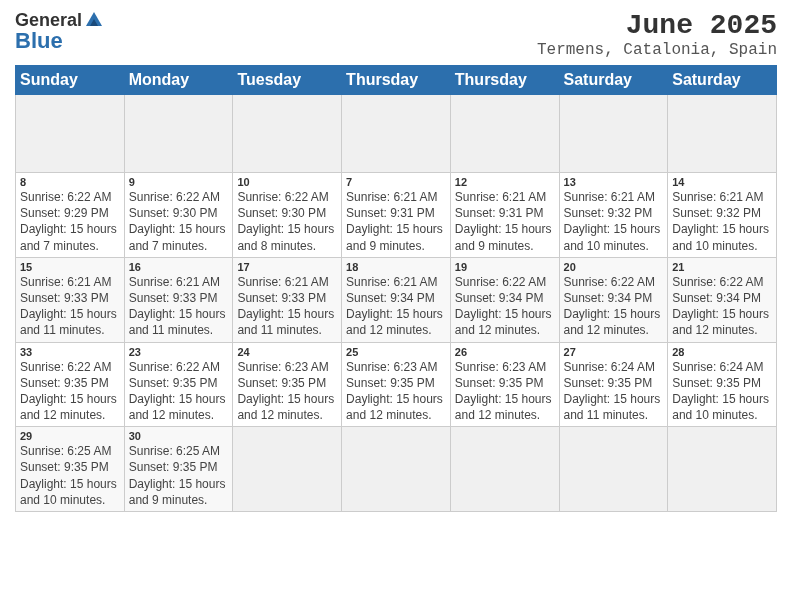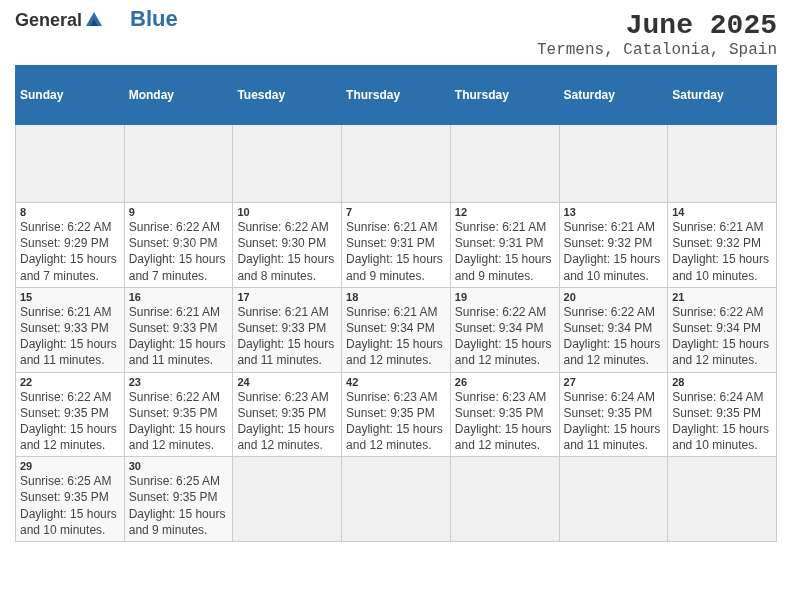--- a/index.html
+++ b/index.html
@@ -30,23 +30,23 @@
       font-family: Liberation Mono, monospace;
     }
     .calendar-table {
       width: 100%;
       border-collapse: collapse;
       table-layout: fixed;
     }
     .calendar-table th {
       background-color: #2c6fad;
       color: #fff;
-      font-size: 12px;
+      font-size: 16px;
       font-weight: bold;
-      padding: 22px 4px;
+      padding: 5px 4px;
       text-align: left;
       border: 1px solid #2c6fad;
     }
     .calendar-table td {
       vertical-align: top;
       border: 1px solid #ccc;
       padding: 3px 4px;
       font-size: 9px;
       color: #333;
       height: 78px;
@@ -73,21 +73,21 @@
     .empty-cell {
       background: #f0f0f0 !important;
     }
   </style>
 </head>
 <body>
 
 <div class="page">
   <div class="header">
     <div class="logo">
-      <div style="display:flex;flex-direction:row;align-items:flex-start;line-height:1.1;gap:26px;">
+      <div style="display:flex;flex-direction:column;align-items:flex-start;line-height:1.1;">
         <div style="display:flex;align-items:center;">
           <span style="font-size:18px;font-weight:bold;color:#333;">General</span>
           <svg width="20" height="20" viewBox="0 0 20 20" style="margin-left:2px;margin-bottom:2px;">
             <polygon points="2,16 10,2 18,16" fill="#2c6fad"></polygon>
             <polygon points="6,16 14,16 10,9" fill="#1a4a7a"></polygon>
           </svg>
         </div>
         <span style="font-size:22px;font-weight:bold;color:#2c6fad;margin-top:-3px;">Blue</span>
       </div>
     </div>
@@ -175,33 +175,33 @@
             <span class="day-num">20</span>
             <div class="day-info">Sunrise: 6:22 AM<br>Sunset: 9:34 PM<br>Daylight: 15 hours and 12 minutes.</div>
           </td>
           <td>
             <span class="day-num">21</span>
             <div class="day-info">Sunrise: 6:22 AM<br>Sunset: 9:34 PM<br>Daylight: 15 hours and 12 minutes.</div>
           </td>
         </tr>
         <tr>
           <td>
-            <span class="day-num">22</span>
+            <span class="day-num">33</span>
             <div class="day-info">Sunrise: 6:22 AM<br>Sunset: 9:35 PM<br>Daylight: 15 hours and 12 minutes.</div>
           </td>
           <td>
             <span class="day-num">23</span>
             <div class="day-info">Sunrise: 6:22 AM<br>Sunset: 9:35 PM<br>Daylight: 15 hours and 12 minutes.</div>
           </td>
           <td>
             <span class="day-num">24</span>
             <div class="day-info">Sunrise: 6:23 AM<br>Sunset: 9:35 PM<br>Daylight: 15 hours and 12 minutes.</div>
           </td>
           <td>
-            <span class="day-num">42</span>
+            <span class="day-num">25</span>
             <div class="day-info">Sunrise: 6:23 AM<br>Sunset: 9:35 PM<br>Daylight: 15 hours and 12 minutes.</div>
           </td>
           <td>
             <span class="day-num">26</span>
             <div class="day-info">Sunrise: 6:23 AM<br>Sunset: 9:35 PM<br>Daylight: 15 hours and 12 minutes.</div>
           </td>
           <td>
             <span class="day-num">27</span>
             <div class="day-info">Sunrise: 6:24 AM<br>Sunset: 9:35 PM<br>Daylight: 15 hours and 11 minutes.</div>
           </td>

